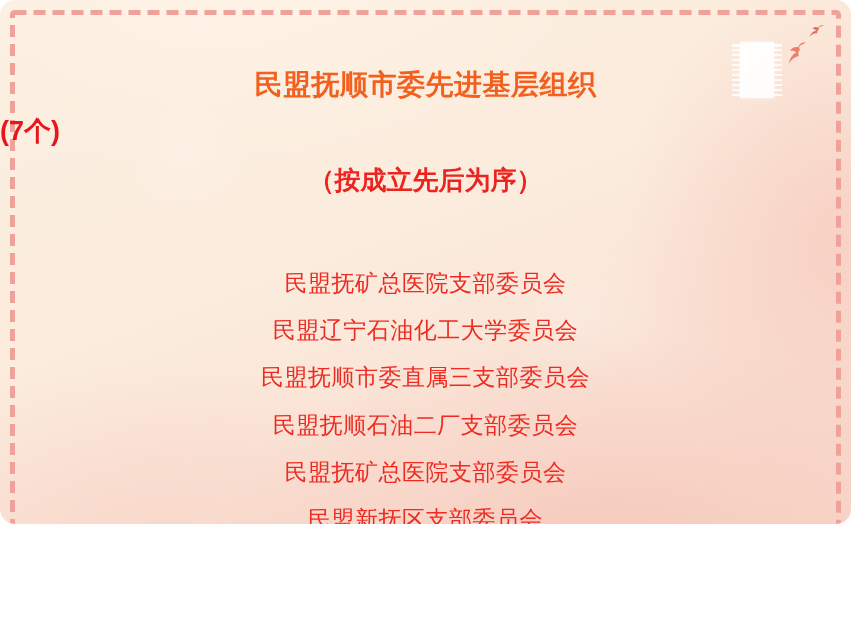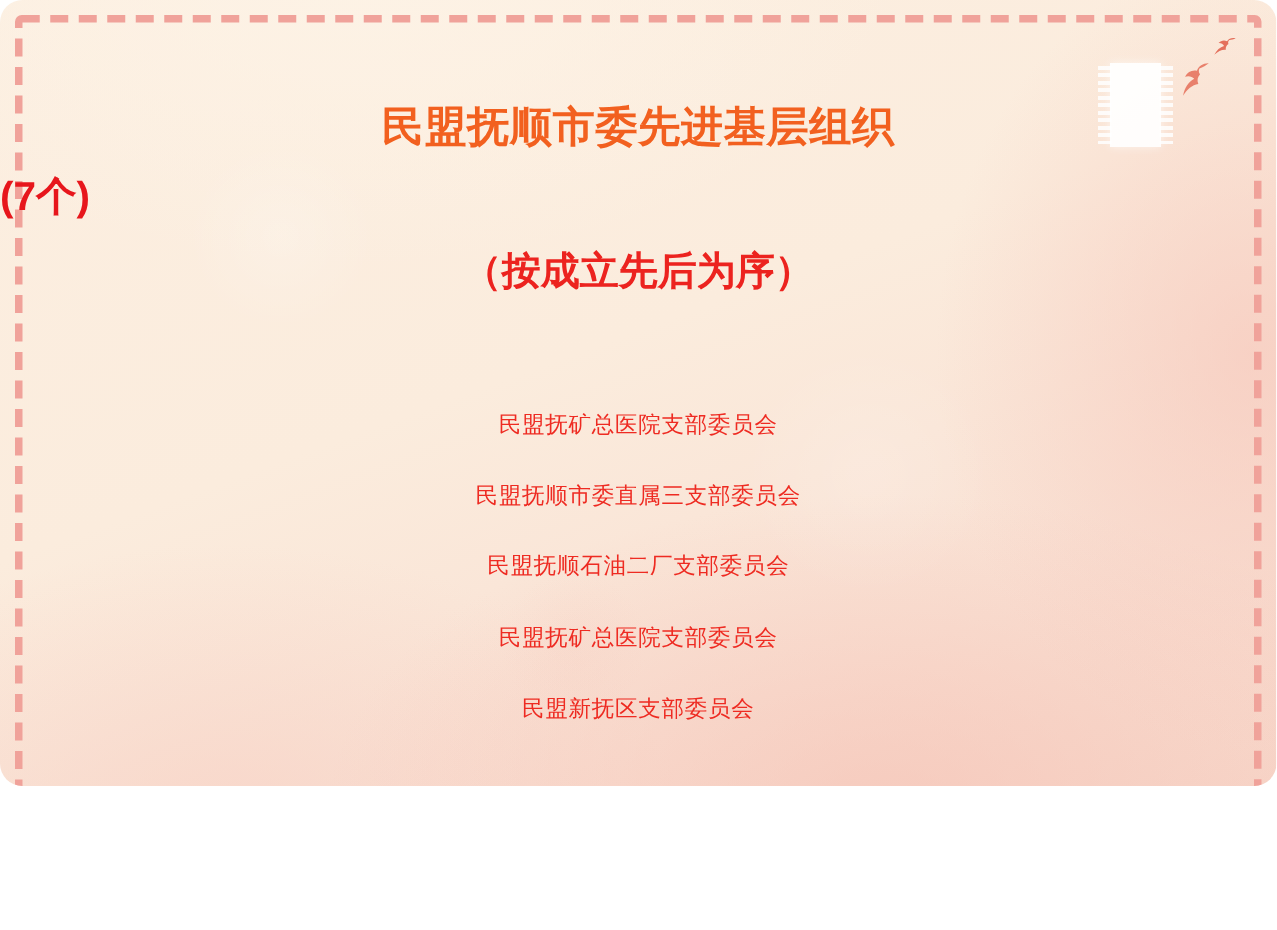--- a/index.html
+++ b/index.html
@@ -79,21 +79,21 @@
     left: 0;
     width: 100%;
     margin: 0;
     padding: 0;
     list-style: none;
   }
   .org-list li {
     height: 47.2px;
     line-height: 47.2px;
     text-align: center;
-    font-size: 15px;
+    font-size: 23px;
     color: #ee2b22;
     letter-spacing: 0.5px;
   }
   
   .stamp {
     position: absolute;
     left: 732px;
     top: 42px;
     width: 50px;
     height: 56px;
@@ -158,19 +158,20 @@
   </svg>
 
   <h1 class="title">民盟抚顺市委先进基层组织</h1>
 
   <div class="count">(7个)</div>
 
   <div class="note">（按成立先后为序）</div>
 
   <ul class="org-list">
     <li>民盟抚矿总医院支部委员会</li>
+    <li>民盟辽宁石油化工大学委员会</li>
     <li>民盟抚顺市委直属三支部委员会</li>
     <li>民盟抚顺石油二厂支部委员会</li>
     <li>民盟抚矿总医院支部委员会</li>
     <li>民盟新抚区支部委员会</li>
   </ul>
 
 </div>
 
 </body></html>

